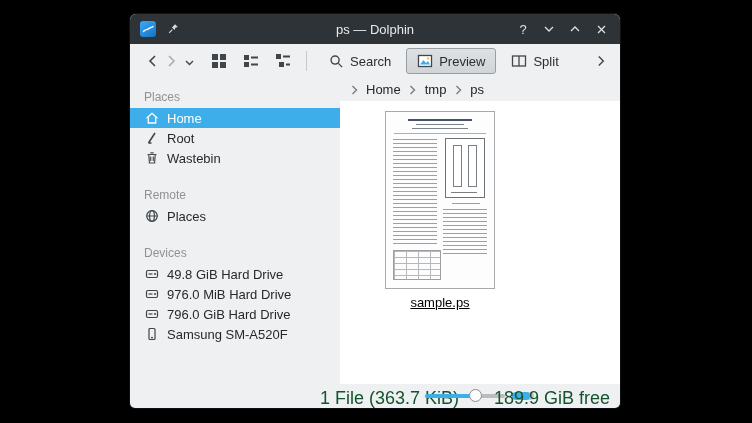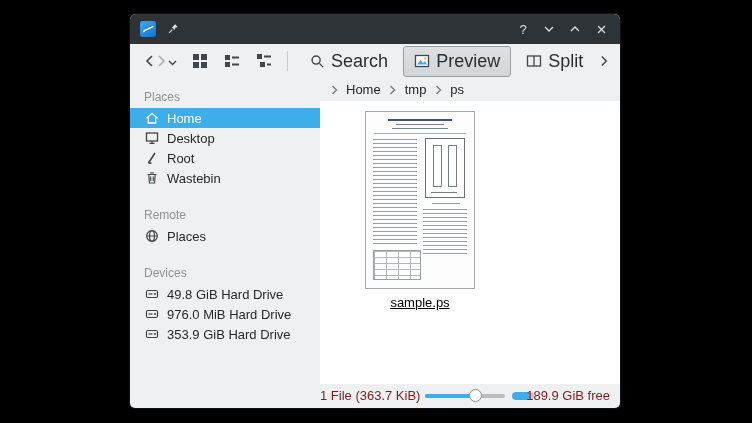--- a/index.html
+++ b/index.html
@@ -24,28 +24,28 @@
   .tb-btn { width:18px; height:18px; display:flex; align-items:center; justify-content:center;
             font-size:13px; color:#dbe0e3; }
 
   
   .toolbar { height:34px; flex:0 0 auto; display:flex; align-items:center; padding:0 10px 0 12px; }
   .nav-btn { width:20px; height:24px; display:flex; align-items:center; justify-content:center; }
   .dd-btn  { width:14px; height:24px; display:flex; align-items:flex-end; justify-content:center; padding-bottom:7px; }
   .viewgroup { display:flex; gap:6px; margin-left:10px; }
   .view-btn { width:26px; height:26px; display:flex; align-items:center; justify-content:center; border-radius:3px; }
   .tool-sep { width:1px; height:20px; background:#c6cacd; margin:0 10px; }
-  .tool-btn { display:flex; align-items:center; gap:6px; padding:4px 10px; font-size:18px;
+  .tool-btn { display:flex; align-items:flex-end; gap:6px; padding:4px 10px; font-size:13px;
               color:#2b2e31; border:1px solid transparent; border-radius:3px; margin-right:4px; }
   .tool-btn.active { background:linear-gradient(#dee1e3,#d1d5d7); border:1px solid #9a9ea1; }
   .overflow { margin-left:auto; width:18px; height:24px; display:flex; align-items:center; justify-content:center; }
 
   
   .content { flex:1; display:flex; min-height:0; }
-  .sidebar { width:190px; flex:0 0 auto; padding-top:6px; overflow:hidden; }
+  .sidebar { width:210px; flex:0 0 auto; padding-top:6px; overflow:hidden; }
   .side-header { font-size:12px; color:#8e9396; padding:6px 0 4px 14px; }
   .side-item { display:flex; align-items:center; gap:7px; height:20px; padding-left:14px;
                font-size:13px; color:#26292c; }
   .side-item.selected { background:#3daee9; color:#fff; }
   .side-gap { height:14px; }
   .icon16 { width:16px; height:16px; flex:0 0 auto; display:flex; align-items:center; justify-content:center; }
 
   .rightcol { flex:1; display:flex; flex-direction:column; min-width:0; }
   .breadcrumb { height:23px; flex:0 0 auto; display:flex; align-items:center; gap:7px;
                 padding-left:10px; font-size:13px; color:#232629; }
@@ -70,21 +70,21 @@
   .t-figcap { right:14px; top:91px; width:28px; height:1px; background:#9b9fa3; }
   .t-colR { right:7px; top:97px; width:44px; height:46px;
             background:repeating-linear-gradient(to bottom,#9ba0a4 0 1px,transparent 1px 4px); }
   .t-table { left:7px; bottom:8px; width:48px; height:30px; border:1px solid #9b9fa3;
              background:repeating-linear-gradient(to bottom,#b4b8bb 0 1px,transparent 1px 6px),
                         repeating-linear-gradient(to right,#b4b8bb 0 1px,transparent 1px 12px); }
   .file-label { display:inline-block; margin-top:6px; font-size:13px; color:#000000;
                 text-decoration:underline; }
 
   
-  .statusbar { height:24px; flex:0 0 auto; position:relative; font-size:13px; color:#7f1d1d;padding-left:44px; }
+  .statusbar { height:24px; flex:0 0 auto; position:relative; font-size:18px; color:#14532d;padding-left:44px; }
   .sb-count { position:absolute; left:190px; top:4px; }
   .sb-slider { position:absolute; left:295px; top:10px; width:80px; height:4px;
                border-radius:2px; background:#b9bdbf; }
   .sb-fill { position:absolute; left:0; top:0; height:4px; width:50px; border-radius:2px; background:#3daee9; }
   .sb-handle { position:absolute; left:44px; top:-5px; width:13px; height:13px; border-radius:50%;
                background:#fcfcfc; border:1px solid #8b8f92; }
   .sb-capsule { position:absolute; left:382px; top:8px; width:22px; height:8px; border-radius:4px;
                 background:#c2c6c8; overflow:hidden; }
   .sb-capsule-fill { width:80%; height:100%; background:#3daee9; border-radius:4px; }
   .sb-free { position:absolute; right:10px; top:4px; }
@@ -104,20 +104,21 @@
               <path d="M1.5 8.5 C3.5 5.5 5 7.5 7 5.5 C8.5 4 10 4.6 11 3.6" stroke="#fff" stroke-width="1.4" fill="none" stroke-linecap="round"></path>
             </svg>
       </span>
       <span class="icon16">
         <svg width="14" height="14" viewBox="0 0 16 16">
               <path d="M10.4 2.6 L13.4 5.6 L10.8 6.6 L9.8 9.2 L6.8 6.2 Z" fill="#d7dadc"></path>
               <line x1="7.2" y1="8.8" x2="3.6" y2="12.4" stroke="#d7dadc" stroke-width="1.3"></line>
             </svg>
       </span>
     </div>
+    <div class="tb-title">ps — Dolphin</div>
     <div class="tb-controls">
       <span class="tb-btn">?</span>
       <span class="tb-btn">
         <svg width="10" height="8" viewBox="0 0 10 8">
               <polyline points="1,2 5,6 9,2" stroke="#dbe0e3" stroke-width="1.3" fill="none"></polyline>
             </svg>
       </span>
       <span class="tb-btn">
         <svg width="10" height="8" viewBox="0 0 10 8">
               <polyline points="1,6 5,2 9,6" stroke="#dbe0e3" stroke-width="1.3" fill="none"></polyline>
@@ -224,30 +225,20 @@
       <div class="side-item selected">
         <span class="icon16">
           <svg width="16" height="16" viewBox="0 0 16 16" fill="none" stroke="#fff" stroke-width="1.3">
                 <path d="M2.5 8.3 L8 3.3 L13.5 8.3"></path>
                 <path d="M4.3 7.3 V13 H11.7 V7.3"></path>
               </svg>
         </span>
         <span>Home</span>
       </div>
 
-      <div class="side-item">
-        <span class="icon16">
-          <svg width="16" height="16" viewBox="0 0 16 16" fill="none" stroke="#3f4549" stroke-width="1.3">
-                <rect x="2.5" y="3" width="11" height="8"></rect>
-                <line x1="8" y1="11" x2="8" y2="13"></line>
-                <line x1="5.5" y1="13.3" x2="10.5" y2="13.3"></line>
-              </svg>
-        </span>
-        <span>Desktop</span>
-      </div>
 
 
       <div class="side-item">
         <span class="icon16">
           <svg width="16" height="16" viewBox="0 0 16 16">
                 <line x1="4.5" y1="13" x2="11" y2="3" stroke="#3f4549" stroke-width="1.6"></line>
                 <line x1="4.5" y1="13" x2="7.5" y2="13" stroke="#3f4549" stroke-width="1.3"></line>
               </svg>
         </span>
         <span>Root</span>
@@ -306,23 +297,32 @@
       </div>
 
       <div class="side-item">
         <span class="icon16">
           <svg width="16" height="16" viewBox="0 0 16 16" fill="none" stroke="#3f4549" stroke-width="1.2">
                 <rect x="2.5" y="4.5" width="11" height="7" rx="1.5"></rect>
                 <circle cx="11" cy="8" r="1" fill="#3f4549" stroke="none"></circle>
                 <line x1="4.5" y1="8" x2="8.5" y2="8"></line>
               </svg>
         </span>
-        <span>353.9 GiB Hard Drive</span>
-      </div>
-
+        <span>796.0 GiB Hard Drive</span>
+      </div>
+
+      <div class="side-item">
+        <span class="icon16">
+          <svg width="16" height="16" viewBox="0 0 16 16" fill="none" stroke="#3f4549" stroke-width="1.2">
+                <rect x="5" y="2.5" width="6" height="11" rx="1"></rect>
+                <line x1="7" y1="11.6" x2="9" y2="11.6"></line>
+              </svg>
+        </span>
+        <span>Samsung SM-A520F</span>
+      </div>
     </div>
 
     <div class="rightcol">
       <div class="breadcrumb">
         <span class="icon16" style="width:8px">
           <svg width="7" height="10" viewBox="0 0 7 10">
                 <polyline points="1.5,1 5.5,5 1.5,9" stroke="#74797d" stroke-width="1.3" fill="none"></polyline>
               </svg>
         </span>
         <span class="crumb">Home</span>

